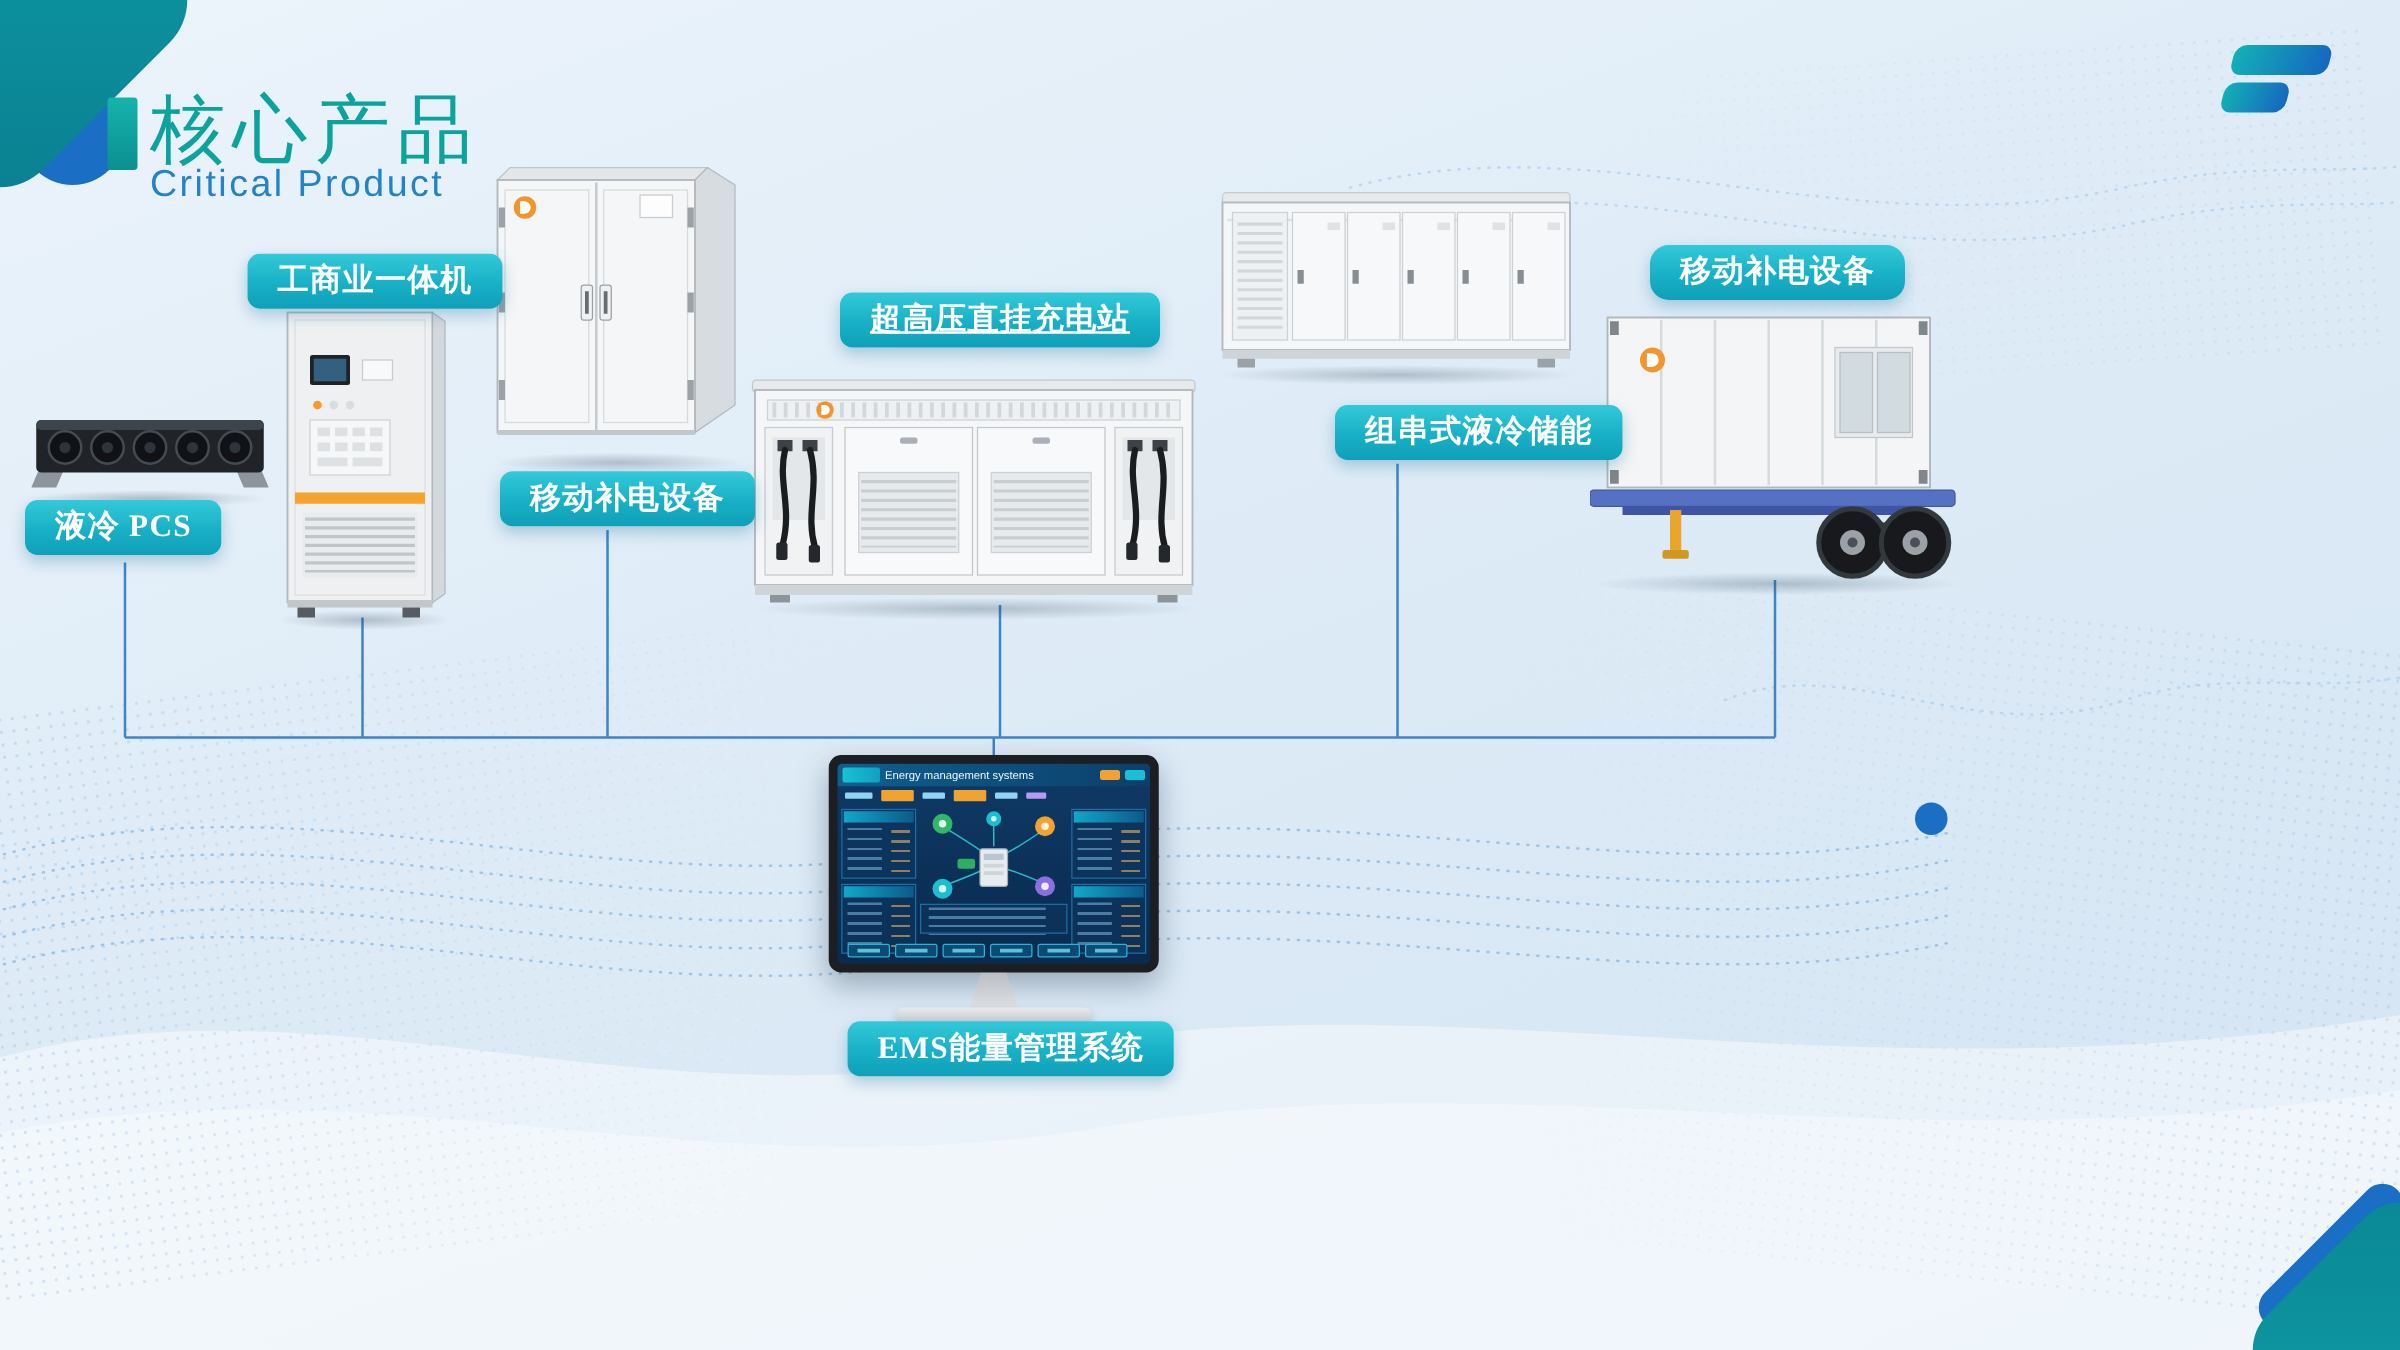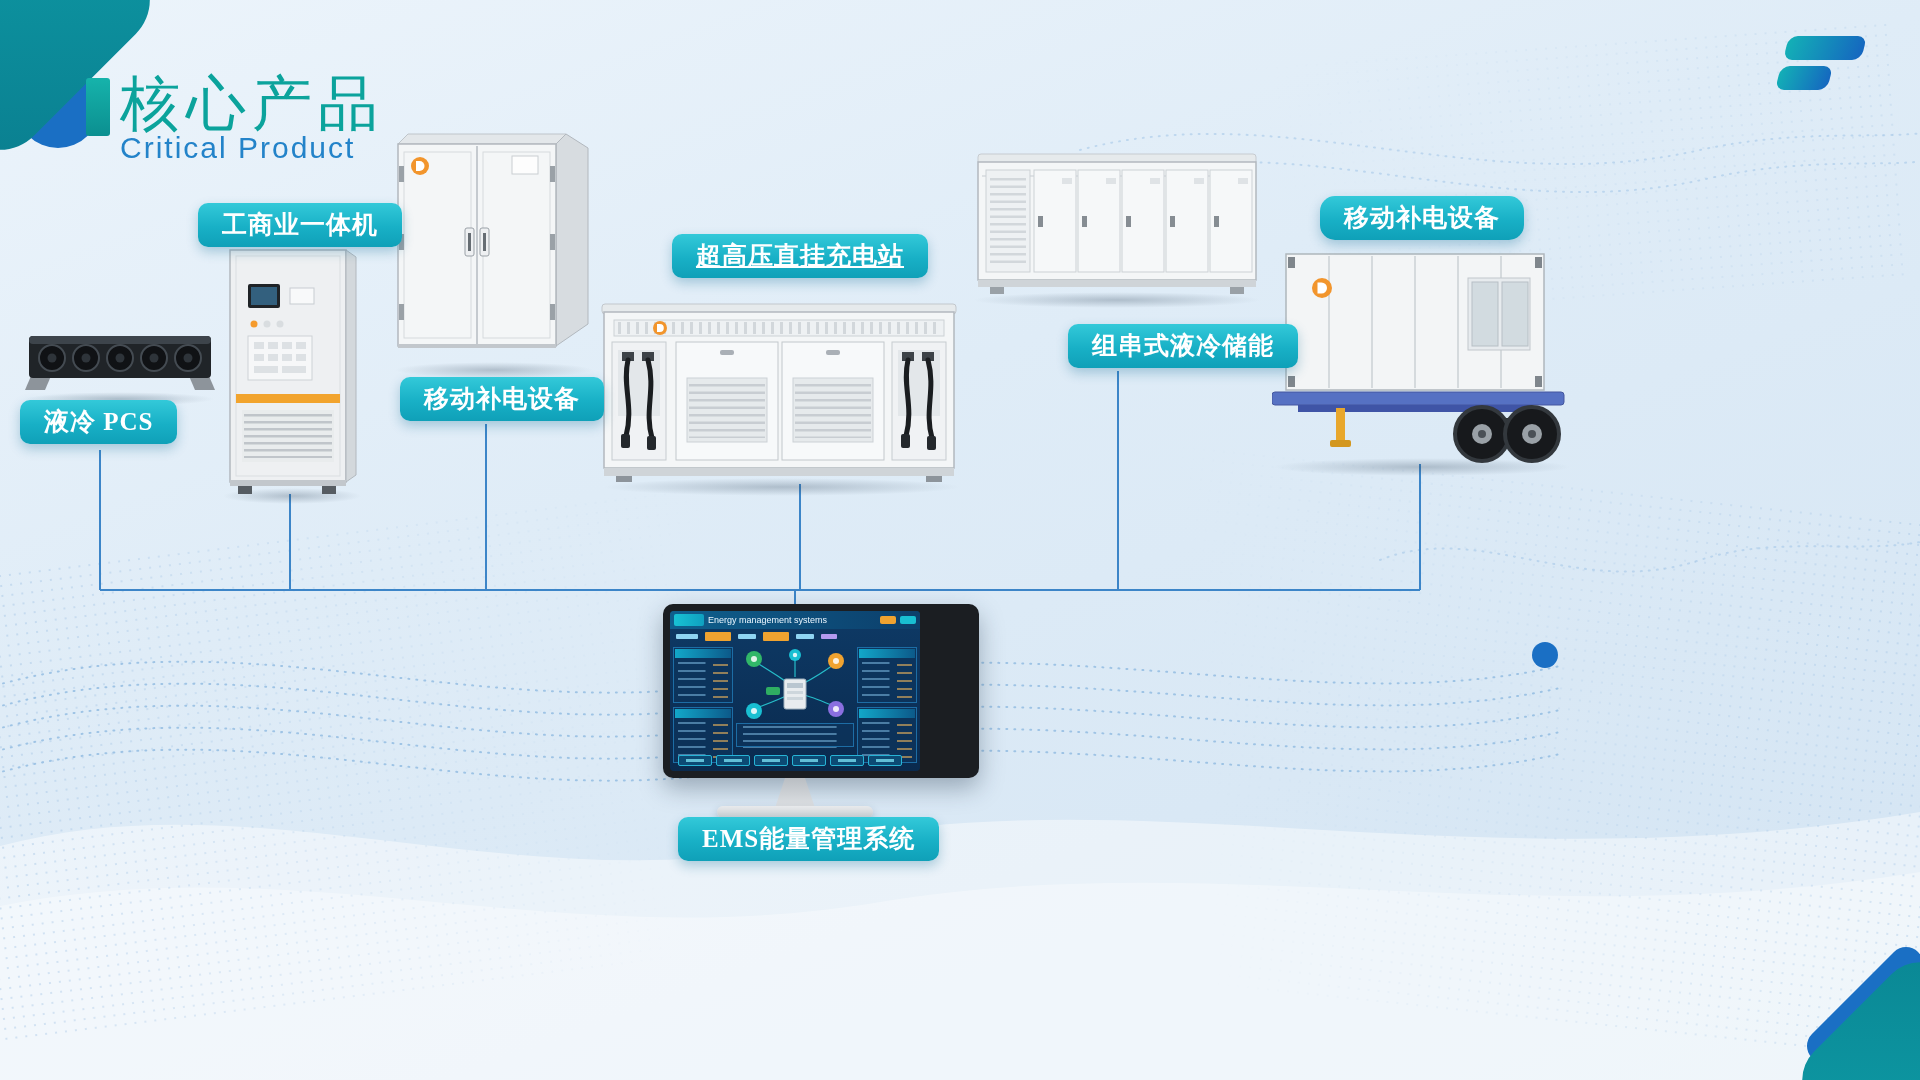--- a/index.html
+++ b/index.html
@@ -55,21 +55,21 @@
   .gshadow{position:absolute;z-index:3;border-radius:50%;
            background:radial-gradient(ellipse at center,rgba(50,70,90,.28),rgba(50,70,90,0) 70%);}
   .pill{position:absolute;height:44px;line-height:44px;padding:0 24px;z-index:6;
         background:linear-gradient(180deg,#33c9d9 0%,#18b0c6 55%,#0fa0b8 100%);
         color:#fff;font-family:"Liberation Serif","DejaVu Serif",serif;font-weight:700;
         font-size:25px;letter-spacing:1px;border-radius:10px;white-space:nowrap;text-align:center;
         box-shadow:0 5px 12px rgba(15,110,150,.30);}
 
   
   .monitor{position:absolute;left:663px;top:604px;width:264px;height:214px;z-index:5;}
-  .mon-frame{position:absolute;left:0;top:0;width:316px;height:174px;background:#1b1e22;
+  .mon-frame{position:absolute;left:0;top:0;width:264px;height:174px;background:#1b1e22;
              border-radius:10px;box-shadow:0 10px 24px rgba(30,50,70,.35);box-sizing:border-box;padding:7px;}
   .mon-screen{position:relative;width:250px;height:160px;border-radius:4px;overflow:hidden;
               background:linear-gradient(180deg,#0e3a66,#0a2a4e);}
   .scr-topbar{position:absolute;top:0;left:0;right:0;height:18px;display:flex;align-items:center;
               gap:4px;padding:0 4px;background:linear-gradient(90deg,#0f5f8d,#0c3f6b);box-sizing:border-box;}
   .scr-logo{width:30px;height:12px;border-radius:2px;background:linear-gradient(90deg,#18c2d4,#0fa0c0);flex:0 0 auto;}
   .scr-title{font-size:9px;color:#eaf6ff;white-space:nowrap;overflow:hidden;}
   .scr-chip{width:16px;height:8px;border-radius:2px;flex:0 0 auto;}
   .scr-chip.first{margin-left:auto;}
   .chip-o{background:#f0a330}.chip-c{background:#19bfd2}

